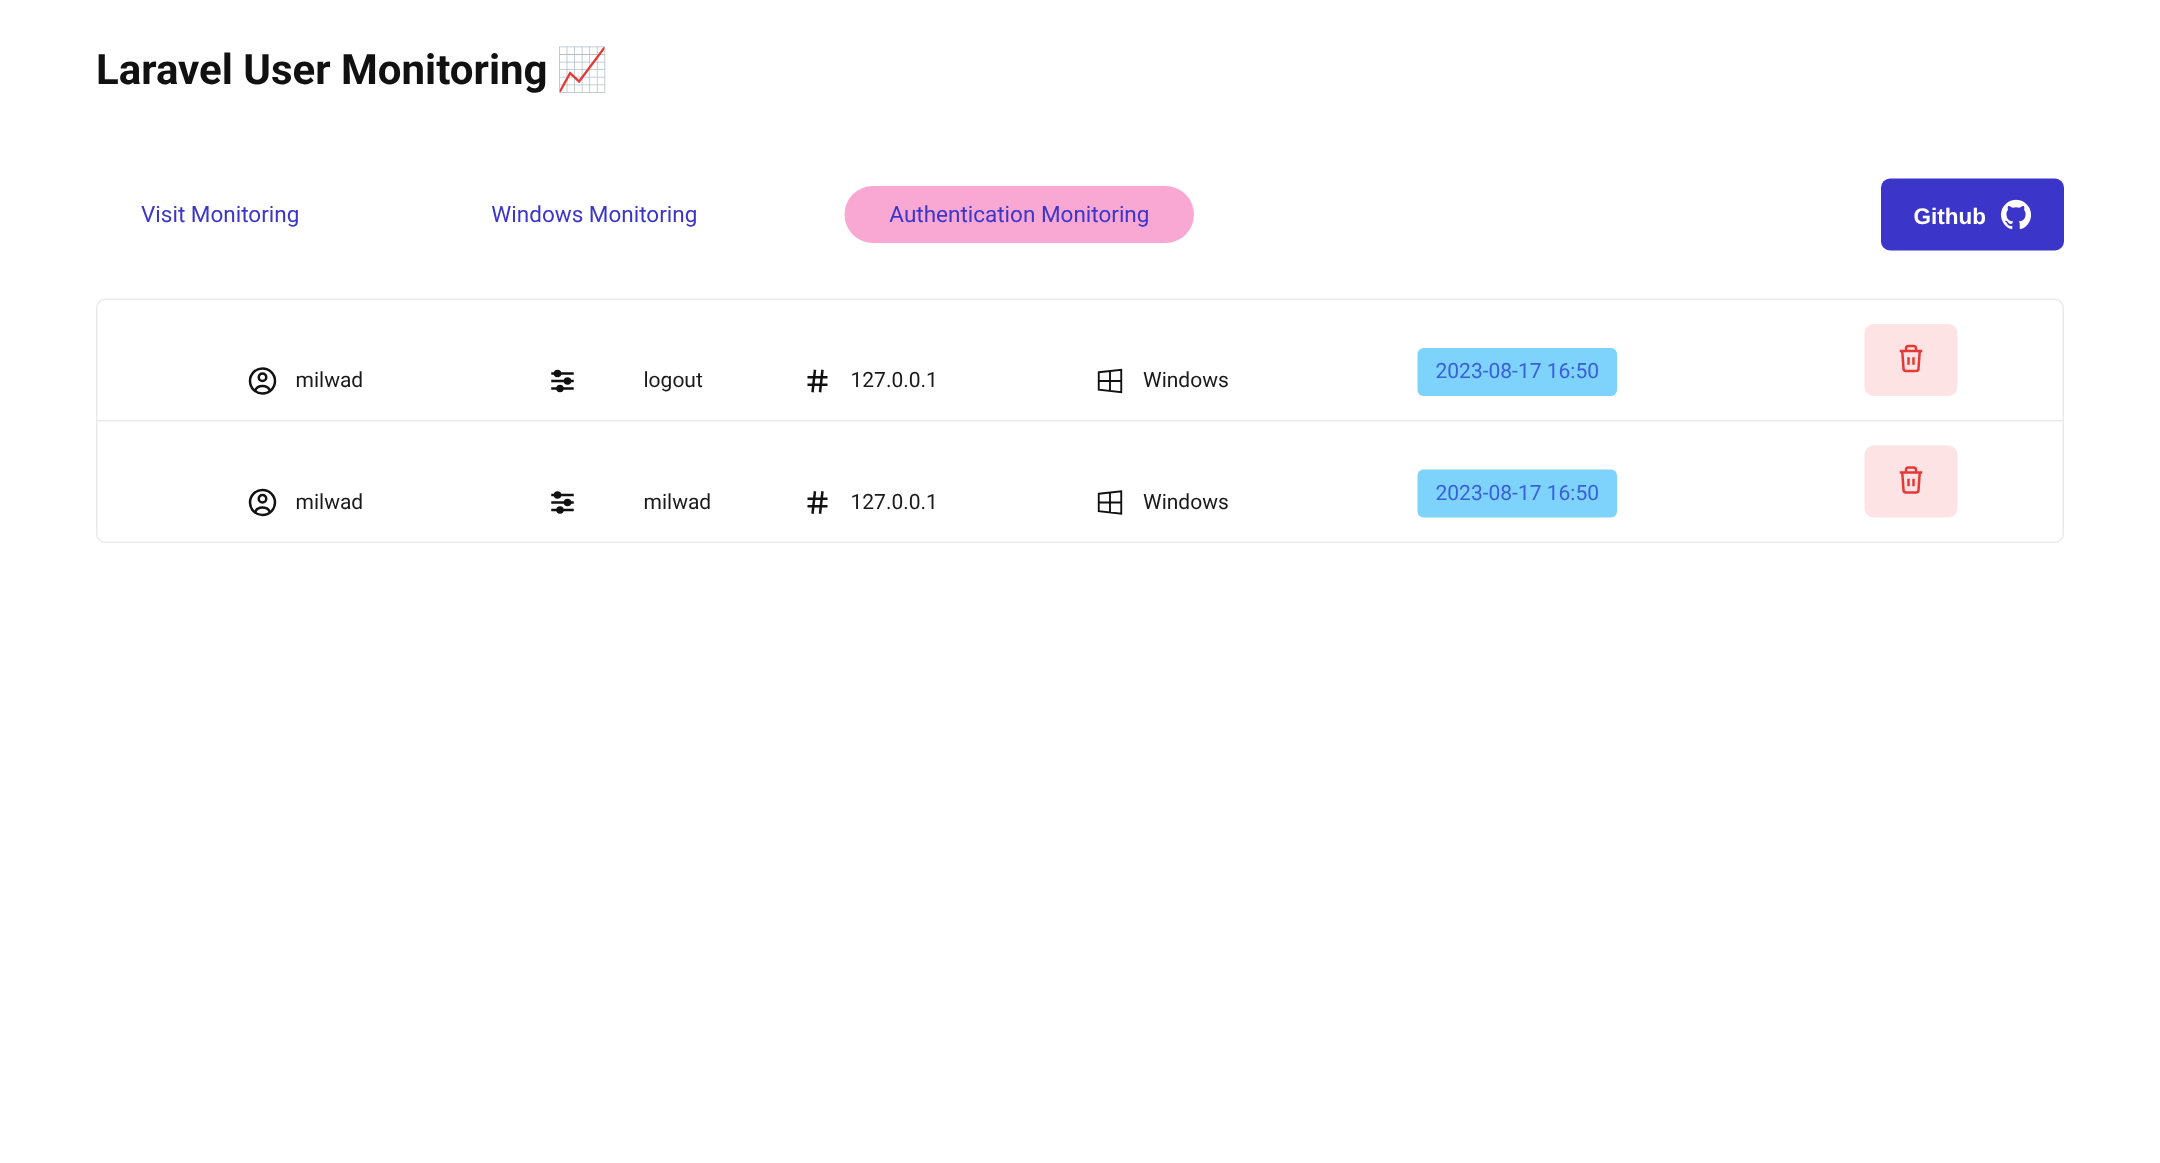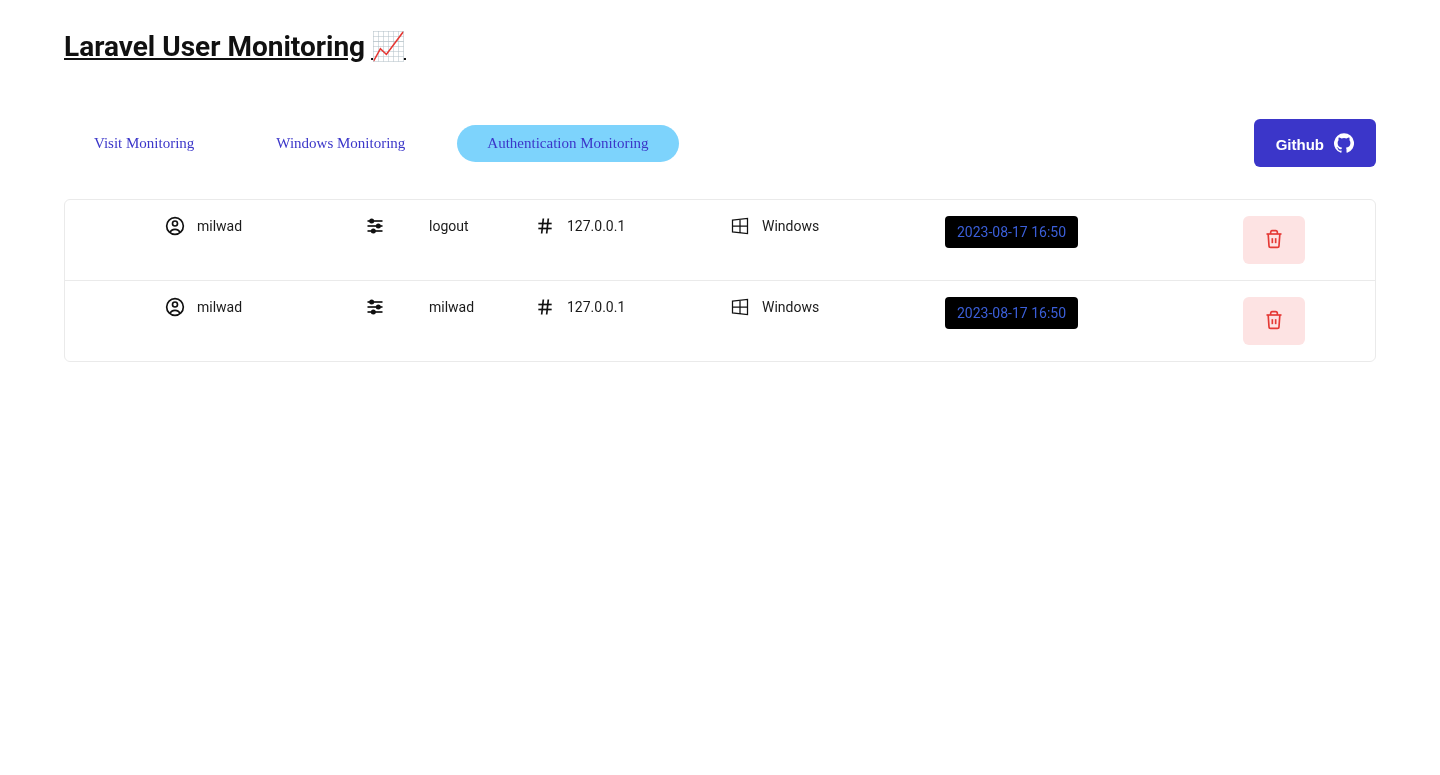--- a/index.html
+++ b/index.html
@@ -17,43 +17,41 @@
       padding: 0 64px;
     }
     .page-title {
       font-size: 28px;
       font-weight: 700;
       padding-top: 30px;
       padding-bottom: 8px;
       display: flex;
       align-items: center;
       gap: 6px;
-      text-decoration: underline;
     }
     .header-bar {
       display: flex;
       align-items: center;
       justify-content: space-between;
       margin-top: 48px;
     }
     .tabs {
       display: flex;
       align-items: center;
-      gap: 22px;
-      font-family: Liberation Serif, serif;
+      gap: 68px;
     }
     .tab {
       font-size: 15px;
       color: #3b36c9;
       cursor: pointer;
       padding: 10px 30px;
       border-radius: 9999px;
     }
     .tab.active {
-      background: #7dd3fc;
+      background: #f9a8d4;
       color: #3b36c9;
     }
     .github-btn {
       background: #3b36c9;
       color: #ffffff;
       border: none;
       border-radius: 6px;
       padding: 14px 22px;
       font-size: 15px;
       font-weight: 600;
@@ -66,21 +64,21 @@
       width: 20px;
       height: 20px;
     }
     .table {
       margin-top: 32px;
       border: 1px solid #eaeaea;
       border-radius: 6px;
     }
     .row {
       display: flex;
-      align-items: flex-start;
+      align-items: flex-end;
       padding: 16px 0;
       border-bottom: 1px solid #eaeaea;
     }
     .row:last-child {
       border-bottom: none;
     }
     .cell {
       display: flex;
       align-items: center;
       gap: 12px;
@@ -115,21 +113,21 @@
       height: 20px;
       display: inline-flex;
       align-items: center;
       justify-content: center;
     }
     .icon svg {
       width: 100%;
       height: 100%;
     }
     .date-badge {
-      background: #000000;
+      background: #7dd3fc;
       color: #3b5fd9;
       padding: 8px 12px;
       border-radius: 4px;
       font-size: 14px;
     }
     .delete-btn {
       background: #fde3e3;
       border: none;
       border-radius: 6px;
       width: 62px;

